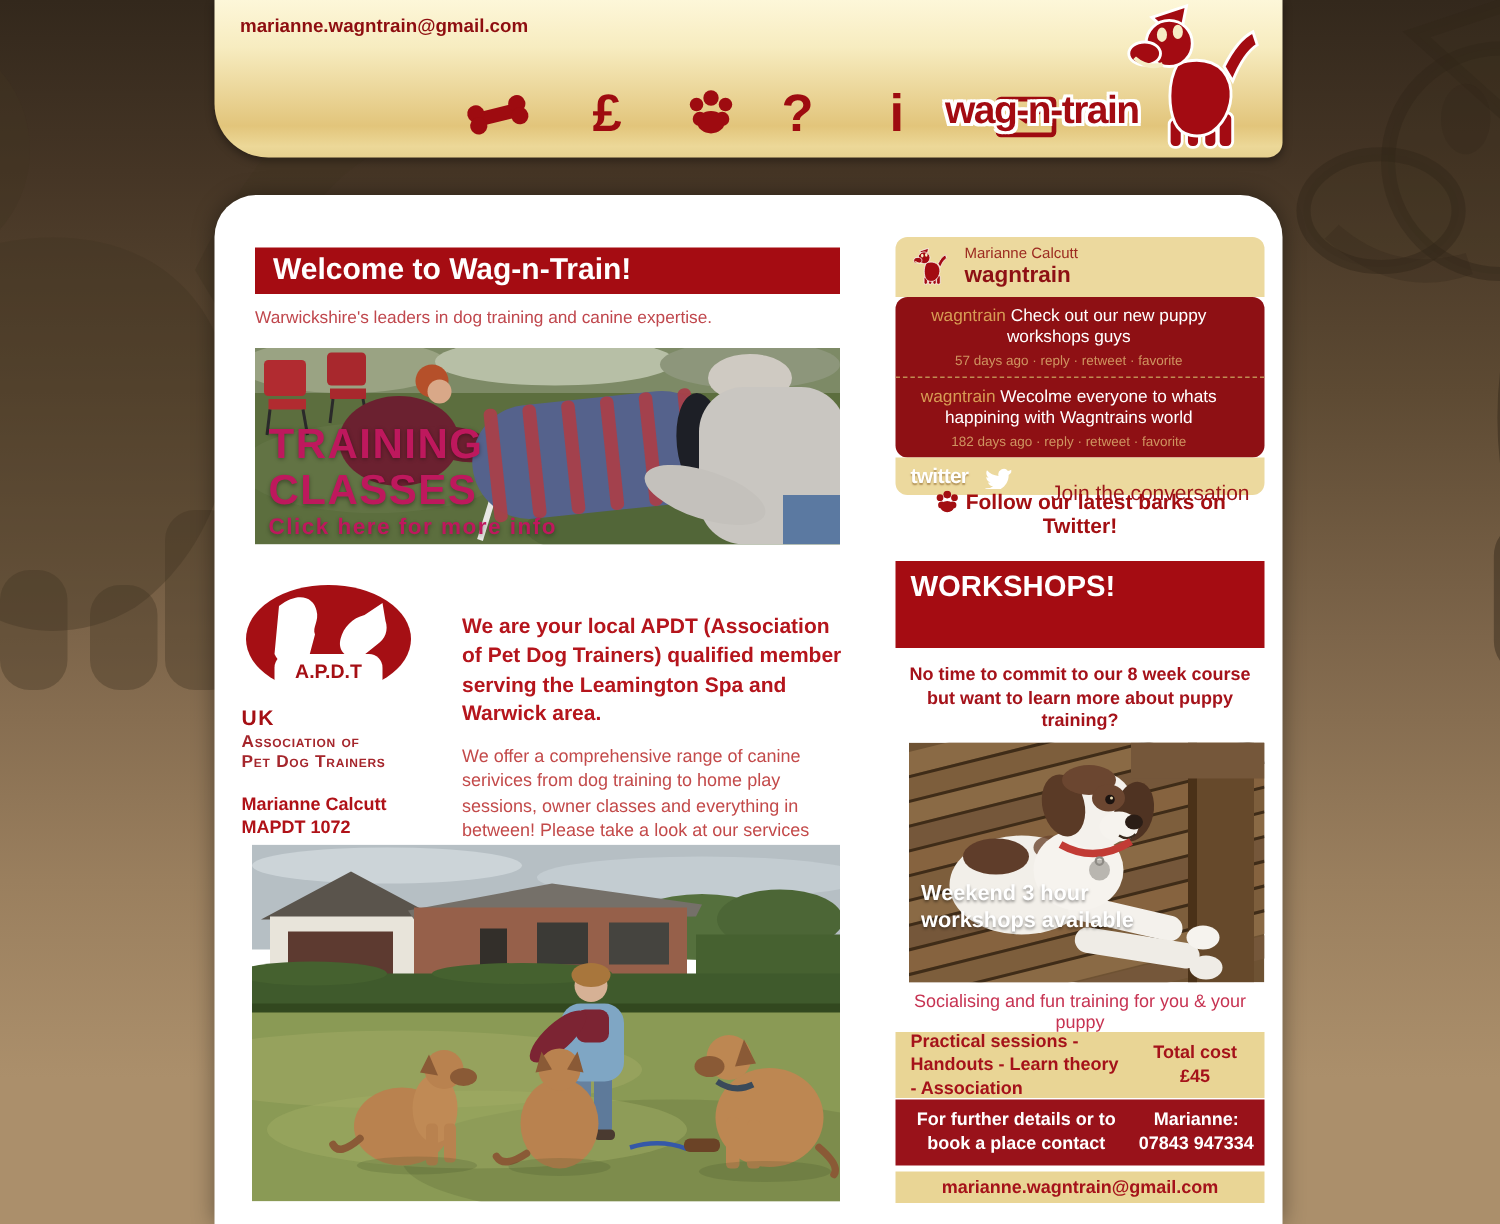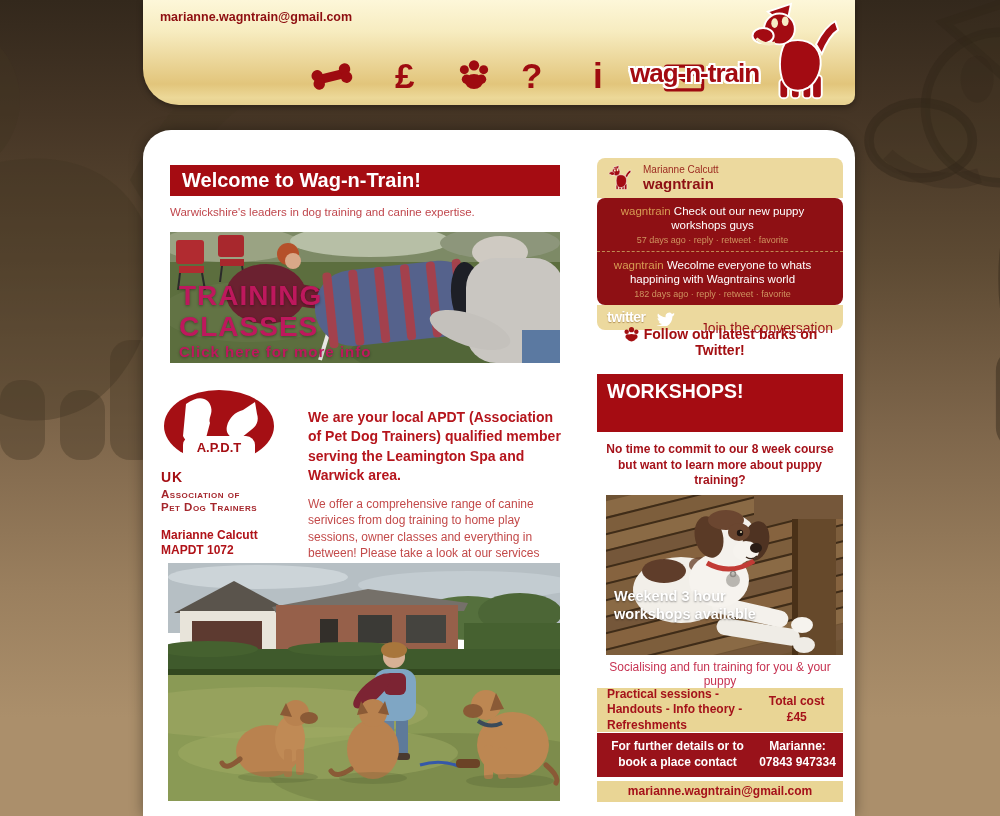--- a/index.html
+++ b/index.html
@@ -413,21 +413,21 @@
           <circle cx="127" cy="79" r="2.5" fill="none" stroke="#8e8b85" stroke-width="1.5"></circle>
         </g>
       </svg>
       <div class="ovl" id="pp1">Weekend 3 hour</div>
       <div class="ovl" id="pp2">workshops available</div>
     </div>
 
     <div id="social-line" class="abs rc">Socialising and fun training for you &amp; your puppy</div>
 
     <div class="price-row" id="price-row1">
-      <div class="price-cell-l">Practical sessions - Handouts - Info theory - Refreshments</div>
+      <div class="price-cell-l">Practical sessions - Handouts - Learn theory - Association</div>
       <div class="price-cell-r">
         <div>Total cost</div>
         <div>£45</div>
       </div>
     </div>
     <div class="price-row" id="price-row2">
       <div class="price-cell-l" style="text-align:center;padding-right:4px">For further details or to book a place contact</div>
       <div class="price-cell-r">
         <div>Marianne:</div>
         <div>07843 947334</div>

